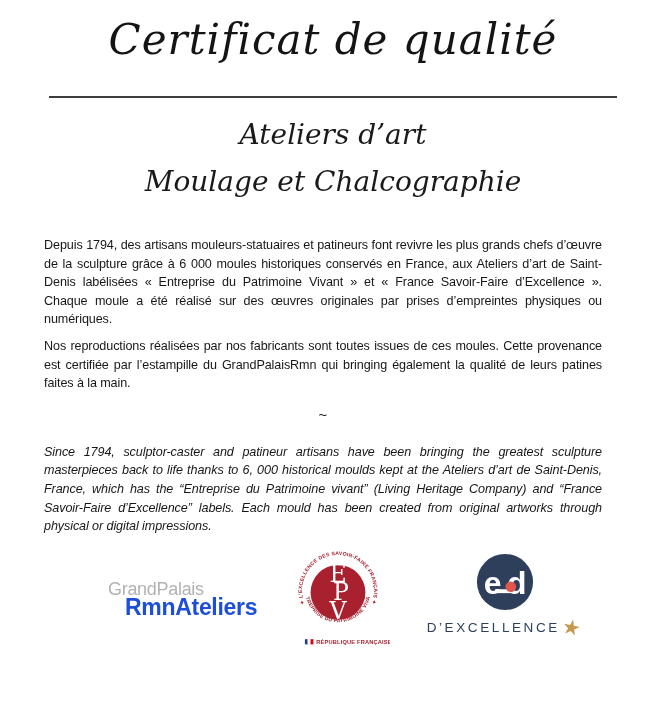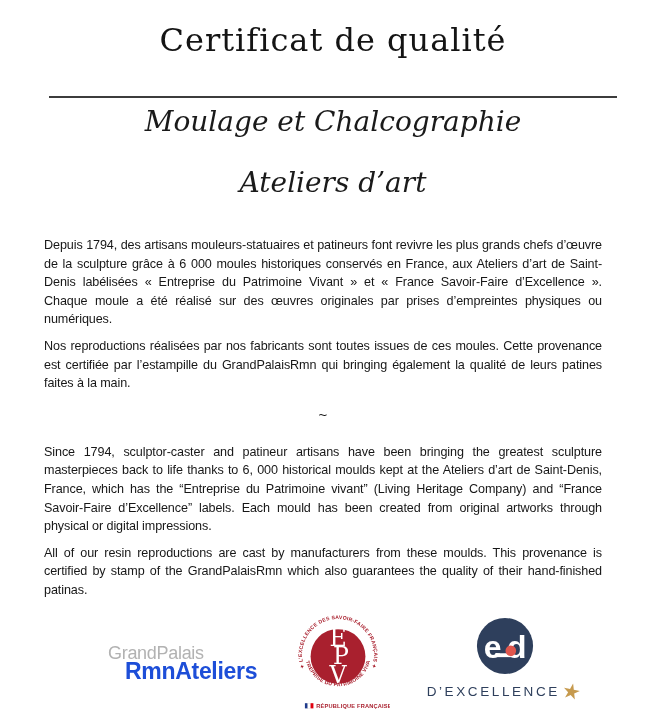--- a/index.html
+++ b/index.html
@@ -11,22 +11,23 @@
     background: #ffffff;
     overflow: hidden;
     color: #1c1c1c;
     font-family: "Liberation Sans", sans-serif;
   }
   
   .title {
     padding-top: 2px;
     text-align: center;
     font-family: "DejaVu Serif", serif;
+    font-style: italic;
     font-weight: 500;
-    font-size: 32px;
+    font-size: 42px;
     line-height: 76px;
     color: #141414;
     letter-spacing: 1px;
   }
   .divider {
     width: 568px;
     margin: 18px auto 0 auto;
     border: none;
     border-top: 2px solid #3c3c3c;
   }
@@ -51,20 +52,21 @@
   }
   .body-text p {
     text-align: justify;
     font-size: 12.6px;
     letter-spacing: -0.1px;
     line-height: 18.6px;
     margin-bottom: 8px;
     color: #171717;
   }
   .body-text p.en {
+    font-style: italic;
   }
   .tilde-sep {
     text-align: center;
     font-size: 15px;
     line-height: 28px;
     height: 28px;
     margin: 8px 0 14px 0;
     color: #111;
   }
   
@@ -122,29 +124,28 @@
 </style>
 </head>
 <body>
 
 <div class="page">
 
   <div class="title">Certificat de qualité</div>
 
   <hr class="divider">
 
+  <div class="subtitle subtitle-1">Ateliers d’art</div>
   <div class="subtitle subtitle-2">Moulage et Chalcographie</div>
-  <div class="subtitle subtitle-1">Ateliers d’art</div>
 
   <div class="body-text">
     <p class="fr">Depuis 1794, des artisans mouleurs-statuaires et patineurs font revivre les plus grands chefs d’œuvre de la sculpture grâce à 6 000 moules historiques conservés en France, aux Ateliers d’art de Saint-Denis labélisées « Entreprise du Patrimoine Vivant » et « France Savoir-Faire d’Excellence ». Chaque moule a été réalisé sur des œuvres originales par prises d’empreintes physiques ou numériques.</p>
     <p class="fr">Nos reproductions réalisées par nos fabricants sont toutes issues de ces moules. Cette provenance est certifiée par l’estampille du GrandPalaisRmn qui bringing également la qualité de leurs patines faites à la main.</p>
     <div class="tilde-sep">~</div>
     <p class="en">Since 1794, sculptor-caster and patineur artisans have been bringing the greatest sculpture masterpieces back to life thanks to 6, 000 historical moulds kept at the Ateliers d’art de Saint-Denis, France, which has the “Entreprise du Patrimoine vivant” (Living Heritage Company) and “France Savoir-Faire d’Excellence” labels. Each mould has been created from original artworks through physical or digital impressions.</p>
-    <p class="en">All of our resin reproductions are cast by manufacturers from these moulds. This provenance is certified by stamp of the GrandPalaisRmn which also guarantees the quality of their hand-finished patinas.</p>
   </div>
 
   <div class="logos">
 
     <div class="logo-gp">
       <div class="gp-line1">GrandPalais</div>
       <div class="gp-line2">RmnAteliers</div>
     </div>
 
     <div class="logo-epv">

